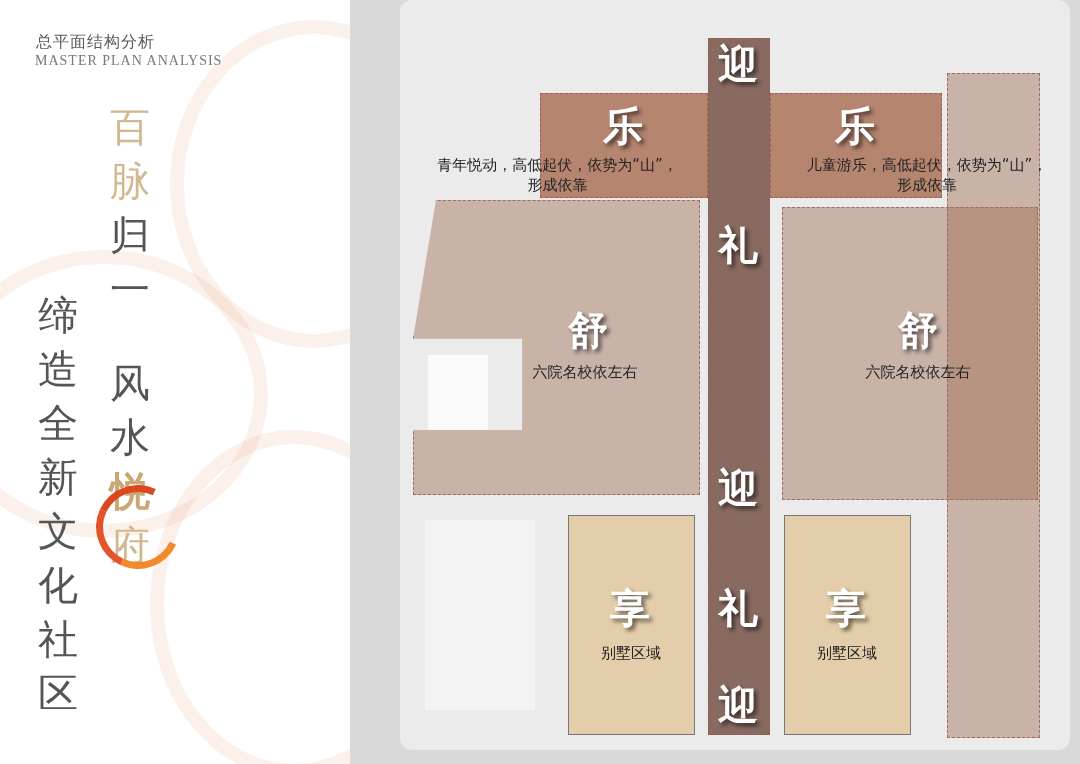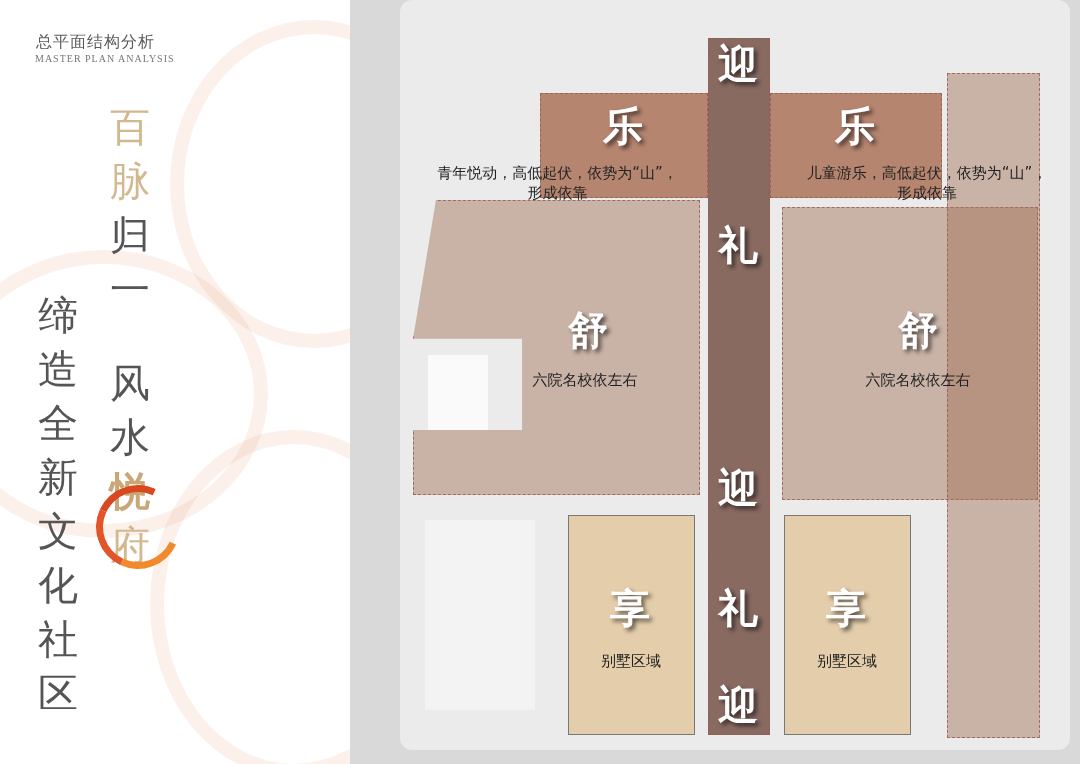--- a/index.html
+++ b/index.html
@@ -1,32 +1,32 @@
 <!DOCTYPE html>
 <html><head>
 <meta charset="utf-8">
 <style>
   html,body{margin:0;padding:0;}
   body{width:1080px;height:764px;position:relative;overflow:hidden;background:#ffffff;font-family:"DejaVu Sans",sans-serif;}
   .left-panel{position:absolute;left:0;top:0;width:350px;height:764px;background:#fff;overflow:hidden;}
   .dragon{position:absolute;border-radius:50%;border:14px solid rgba(232,170,140,0.18);}
   .title-cn{position:absolute;left:36px;top:32px;font-size:16px;color:#5a5a5a;letter-spacing:1px;}
-  .title-en{position:absolute;left:35px;top:53px;font-family:"Liberation Serif",serif;font-size:10px;color:#777;letter-spacing:1px;}
+  .title-en{position:absolute;left:35px;top:53px;font-family:"Liberation Serif",serif;font-size:14px;color:#777;letter-spacing:1px;}
   .vcol{position:absolute;display:flex;flex-direction:column;align-items:center;}
   .vcol span{display:block;font-size:40px;line-height:54px;font-weight:300;}
   .yue-ring{position:absolute;left:96px;top:485px;width:70px;height:70px;border-radius:50%;border:7px solid transparent;border-left-color:#e2542a;border-bottom-color:#f08a2c;border-top-color:#d9481f;transform:rotate(-20deg);}
   .map{position:absolute;left:350px;top:0;width:730px;height:764px;background:#d9d9d9;overflow:hidden;}
   .site{position:absolute;left:50px;top:0;width:670px;height:750px;background:#ebebeb;border-radius:12px;}
   .zone{position:absolute;border:1.5px dashed rgba(150,90,80,0.8);box-sizing:border-box;}
   .zone-big{background:rgba(160,110,85,0.45);}
   .zone-le{background:rgba(168,110,84,0.82);}
   .zone-xiang{background:rgba(225,200,160,0.88);border:1.5px solid #777;}
   .axis{background:rgba(125,92,82,0.9);}
   .glyph{position:absolute;color:#fff;font-weight:bold;font-size:40px;text-shadow:3px 3px 4px rgba(0,0,0,0.6);line-height:1;}
-  .caption{position:absolute;font-size:15px;color:#222;white-space:nowrap;text-align:center;line-height:20px;margin-top:8px;}
+  .caption{position:absolute;font-size:15px;color:#222;white-space:nowrap;text-align:center;line-height:20px;}
   .bldg{position:absolute;background:rgba(255,255,255,0.18);}
 </style>
 </head>
 <body>
 
 <div class="left-panel">
   <div class="dragon" style="left:170px;top:20px;width:260px;height:300px;"></div>
   <div class="dragon" style="left:-60px;top:250px;width:300px;height:260px;"></div>
   <div class="dragon" style="left:150px;top:430px;width:260px;height:320px;"></div>
 

